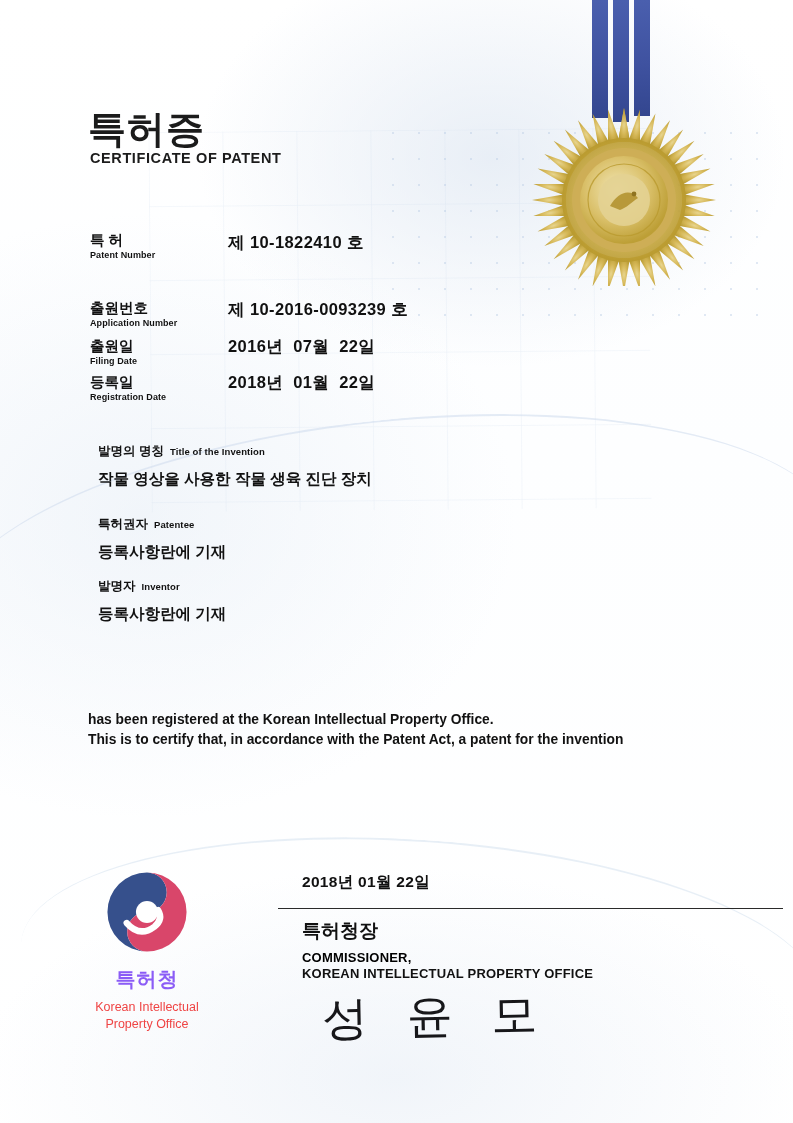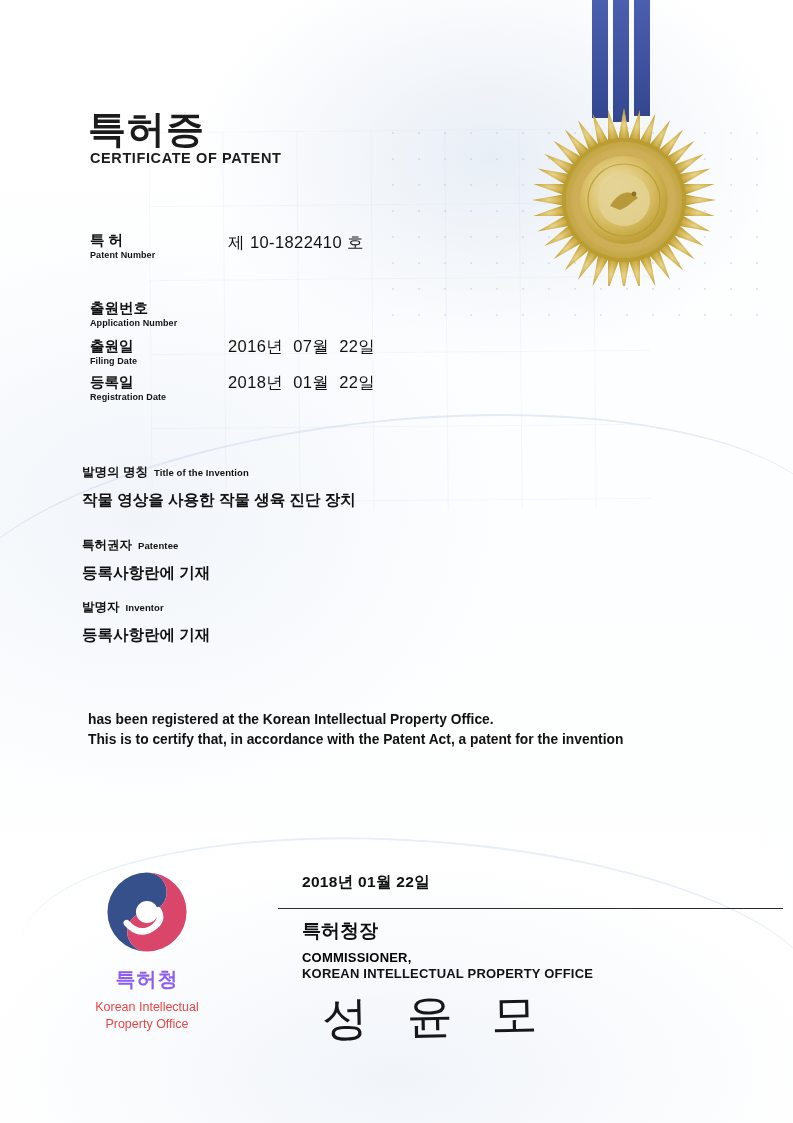--- a/index.html
+++ b/index.html
@@ -132,31 +132,30 @@
     font-size: 9px;
     font-weight: bold;
     color: #111;
     letter-spacing: 0.1px;
     margin-top: 1px;
   }
   .value {
     position: absolute;
     left: 228px;
     font-size: 16.5px;
-    font-weight: normal;
+    font-weight: bold;
     color: #111;
     letter-spacing: 0.4px;
     white-space: pre;
   }
 
   
   .block {
     position: absolute;
-    left: 82px;
-    margin-top: 21px;
+    left: 98px;
   }
   .block .lbl {
     font-size: 12.5px;
     font-weight: bold;
     color: #111;
   }
   .block .lbl .en {
     font-size: 9.5px;
     font-weight: bold;
     margin-left: 6px;
@@ -357,20 +356,21 @@
   <div class="field" style="top:232px">
     <div class="ko">특 허</div>
     <div class="en">Patent Number</div>
   </div>
   <div class="value" style="top:232px">제 10-1822410 호</div>
 
   <div class="field" style="top:300px">
     <div class="ko">출원번호</div>
     <div class="en">Application Number</div>
   </div>
+  <div class="value" style="top:299px">제 10-2016-0093239 호</div>
 
   <div class="field" style="top:338px">
     <div class="ko">출원일</div>
     <div class="en">Filing Date</div>
   </div>
   <div class="value" style="top:336px">2016년  07월  22일</div>
 
   <div class="field" style="top:374px">
     <div class="ko">등록일</div>
     <div class="en">Registration Date</div>

